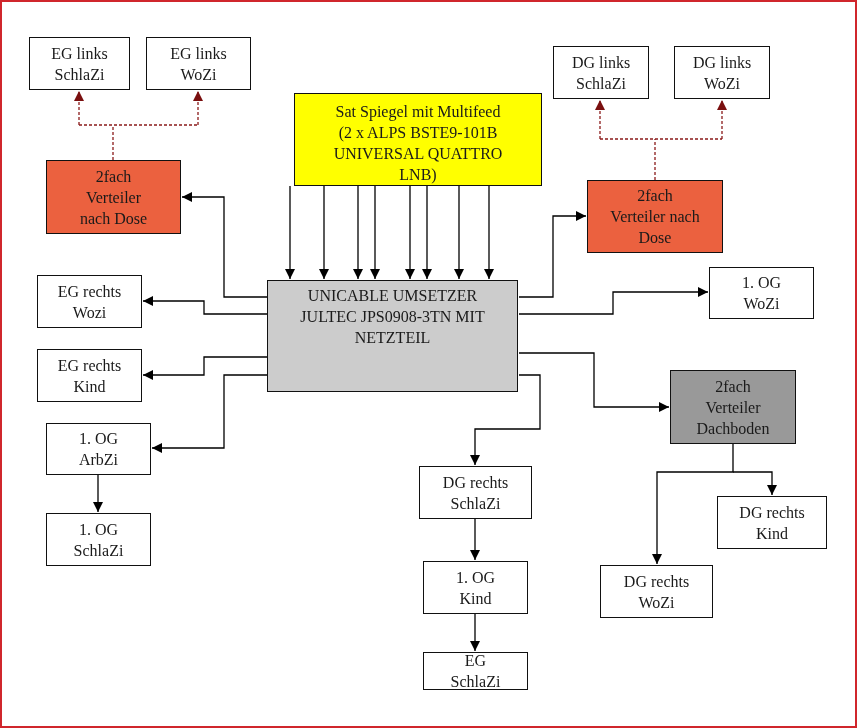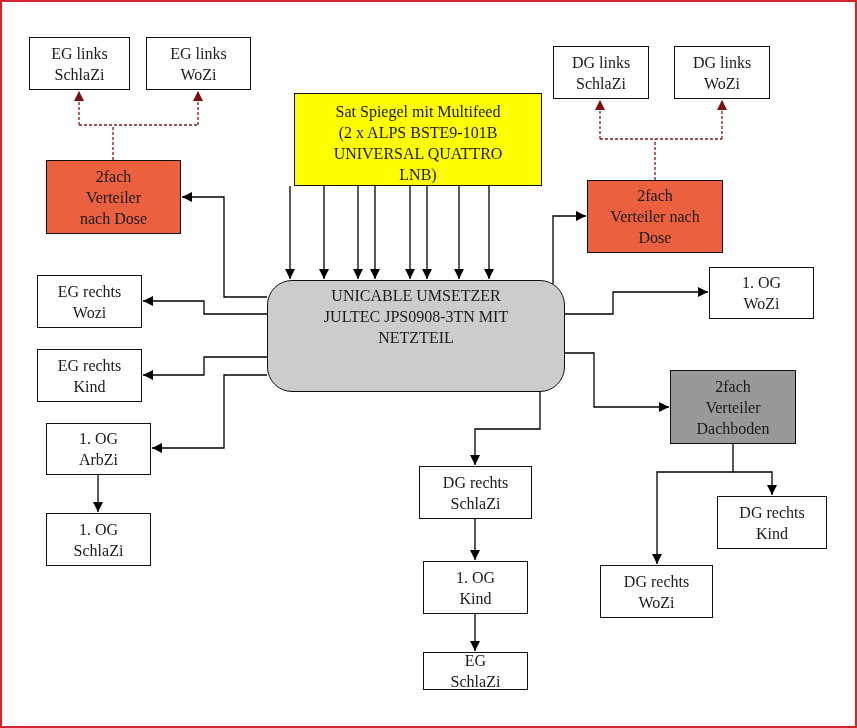--- a/index.html
+++ b/index.html
@@ -82,21 +82,21 @@
 LNB)</span></div>
 
   <div class="node white" style="left:551px;top:44px;width:96px;height:53px;"><span>DG links
 SchlaZi</span></div>
   <div class="node white" style="left:672px;top:44px;width:96px;height:53px;"><span>DG links
 WoZi</span></div>
   <div class="node orange" style="left:585px;top:178px;width:136px;height:73px;"><span>2fach
 Verteiler nach
 Dose</span></div>
 
-  <div class="node grey-light" style="left:265px;top:278px;width:298px;height:112px;border-radius:25px;"><span>UNICABLE UMSETZER
+  <div class="node grey-light" style="left:265px;top:278px;width:251px;height:112px;"><span>UNICABLE UMSETZER
 JULTEC JPS0908-3TN MIT
 NETZTEIL</span></div>
 
   <div class="node white" style="left:35px;top:273px;width:105px;height:53px;"><span>EG rechts
 Wozi</span></div>
   <div class="node white" style="left:35px;top:347px;width:105px;height:53px;"><span>EG rechts
 Kind</span></div>
   <div class="node white" style="left:44px;top:421px;width:105px;height:52px;"><span>1. OG
 ArbZi</span></div>
   <div class="node white" style="left:44px;top:511px;width:105px;height:53px;"><span>1. OG

